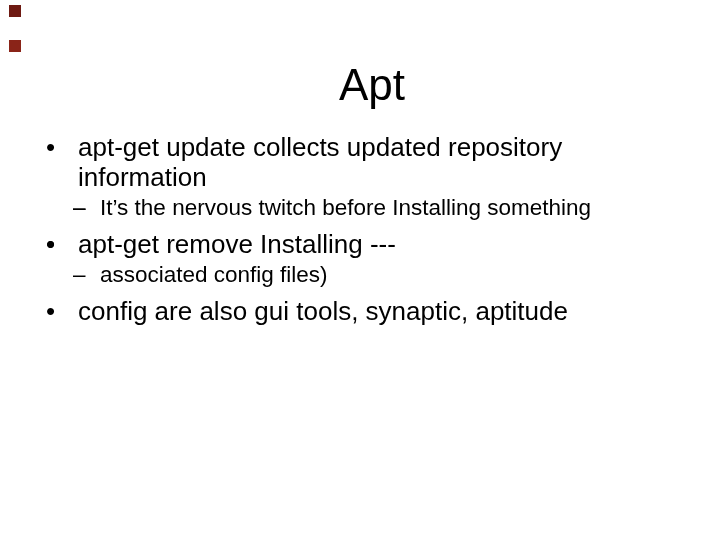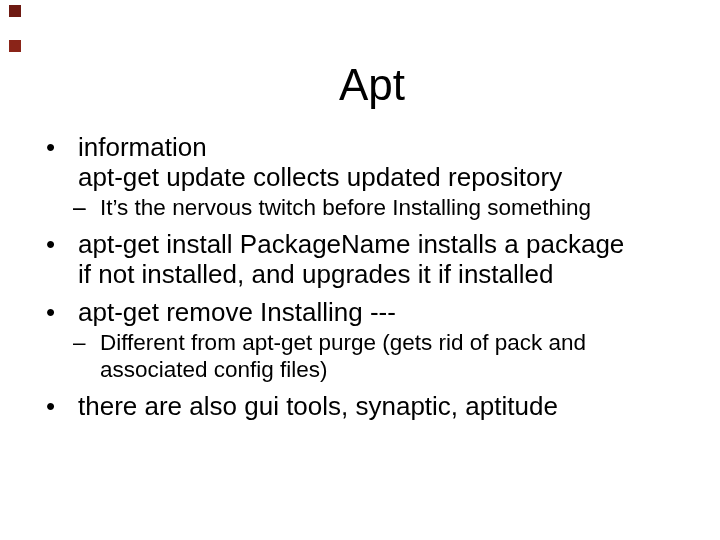--- a/index.html
+++ b/index.html
@@ -80,60 +80,55 @@
       <div class="square" style="left: 9px; top: 40px; width: 12px; height: 12px; background: rgb(138, 36, 24);"></div>
     </div>
 
   <h1 class="title">Apt</h1>
 
   <div class="content">
 
     <div class="item l1">
       <span class="marker">•</span>
       <div class="lines">
+        <div>apt-get update collects updated repository</div>
         <div>information</div>
-        <div>apt-get update collects updated repository</div>
       </div>
     </div>
 
     <div class="item l2">
       <span class="marker">–</span>
     </div>
 
     <div class="item l2">
       <span class="marker">–</span>
       <div class="lines">
         <div>It’s the nervous twitch before Installing something</div>
       </div>
     </div>
 
     <div class="item l1">
       <span class="marker">•</span>
-      <div class="lines">
-        <div>apt-get install PackageName installs a package</div>
-        <div>if not installed, and upgrades it if installed</div>
-      </div>
     </div>
 
     <div class="item l1">
       <span class="marker">•</span>
       <div class="lines">
         <div>apt-get remove Installing ---</div>
       </div>
     </div>
 
     <div class="item l2">
       <span class="marker">–</span>
       <div class="lines">
-        <div>Different from apt-get purge (gets rid of pack and</div>
         <div>associated config files)</div>
       </div>
     </div>
 
     <div class="item l1">
       <span class="marker">•</span>
       <div class="lines">
-        <div>there are also gui tools, synaptic, aptitude</div>
+        <div>config are also gui tools, synaptic, aptitude</div>
       </div>
     </div>
 
   </div>
 </div>
 
 </body></html>

